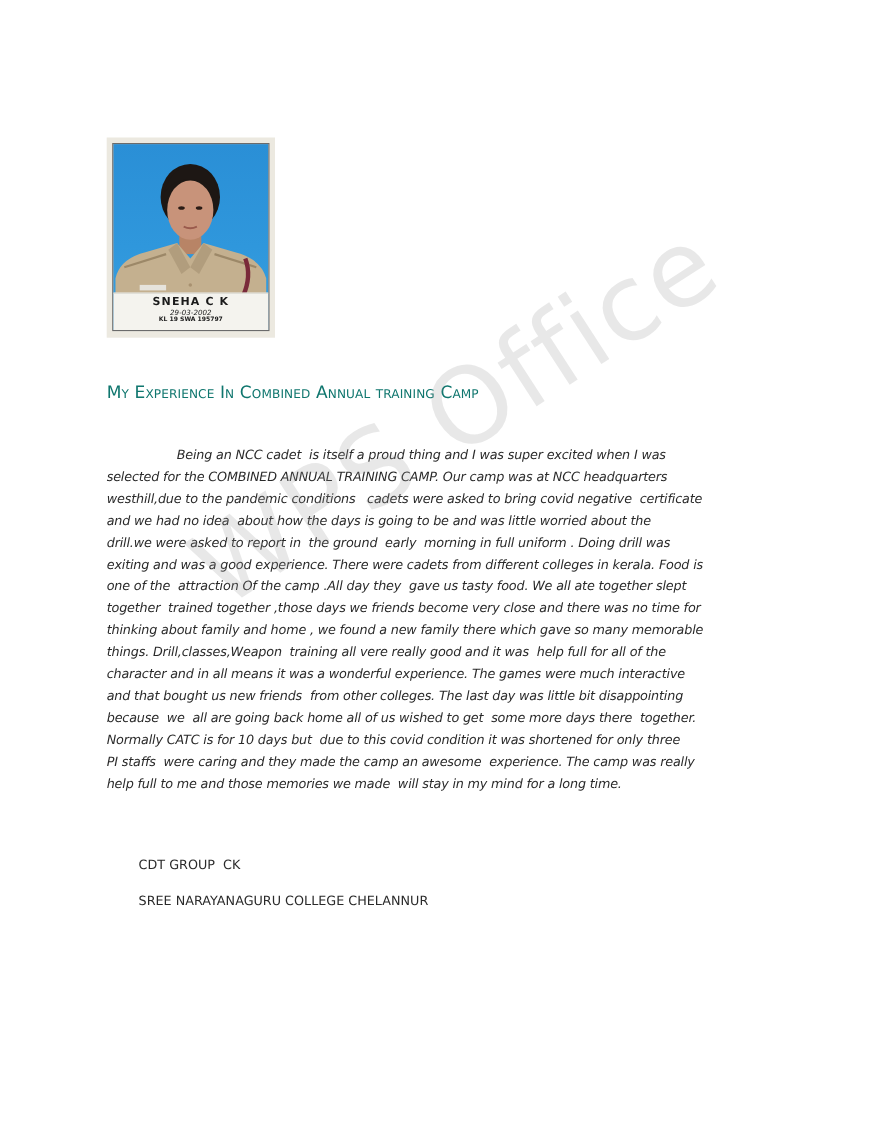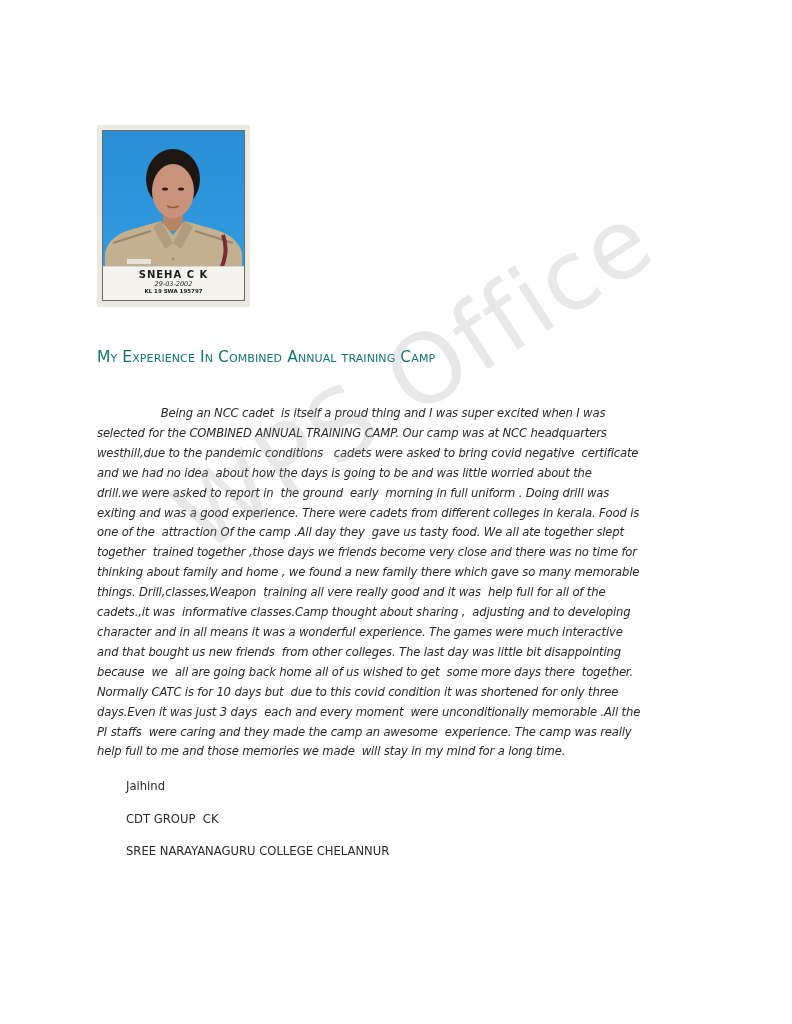--- a/index.html
+++ b/index.html
@@ -191,31 +191,28 @@
     <span class="line">                  Being an NCC cadet  is itself a proud thing and I was super excited when I was</span>
     <span class="line">selected for the COMBINED ANNUAL TRAINING CAMP. Our camp was at NCC headquarters</span>
     <span class="line">westhill,due to the pandemic conditions   cadets were asked to bring covid negative  certificate</span>
     <span class="line">and we had no idea  about how the days is going to be and was little worried about the</span>
     <span class="line">drill.we were asked to report in  the ground  early  morning in full uniform . Doing drill was</span>
     <span class="line">exiting and was a good experience. There were cadets from different colleges in kerala. Food is</span>
     <span class="line">one of the  attraction Of the camp .All day they  gave us tasty food. We all ate together slept</span>
     <span class="line">together  trained together ,those days we friends become very close and there was no time for</span>
     <span class="line">thinking about family and home , we found a new family there which gave so many memorable</span>
     <span class="line">things. Drill,classes,Weapon  training all vere really good and it was  help full for all of the</span>
-    <span class="line">cadets.,it was  informative classes.Camp thought about sharing ,  adjusting and to developing</span>
     <span class="line">character and in all means it was a wonderful experience. The games were much interactive</span>
     <span class="line">and that bought us new friends  from other colleges. The last day was little bit disappointing</span>
     <span class="line">because  we  all are going back home all of us wished to get  some more days there  together.</span>
     <span class="line">Normally CATC is for 10 days but  due to this covid condition it was shortened for only three</span>
-    <span class="line">days.Even it was just 3 days  each and every moment  were unconditionally memorable .All the</span>
     <span class="line">PI staffs  were caring and they made the camp an awesome  experience. The camp was really</span>
     <span class="line">help full to me and those memories we made  will stay in my mind for a long time.</span>
   </div>
 
   <div class="signature">
-    <span class="sig-line">Jaihind</span>
     <span class="sig-line">CDT GROUP  CK</span>
     <span class="sig-line">SREE NARAYANAGURU COLLEGE CHELANNUR</span>
   </div>
 
   <div class="watermark">WPS Office</div>
 
 </div>
 
 </body></html>

